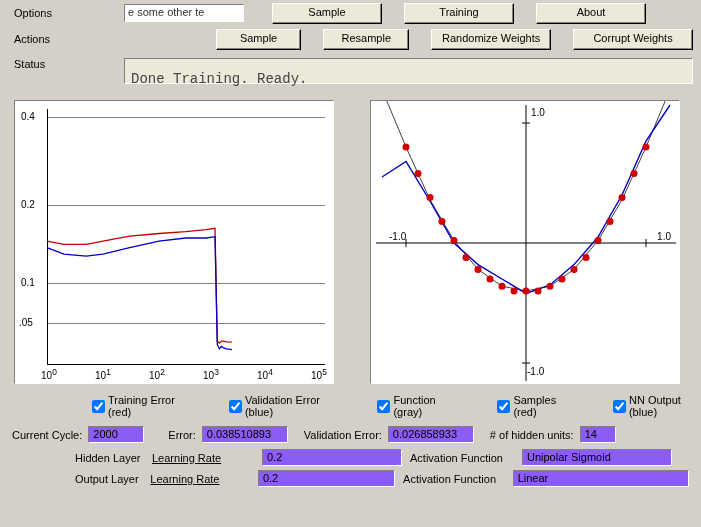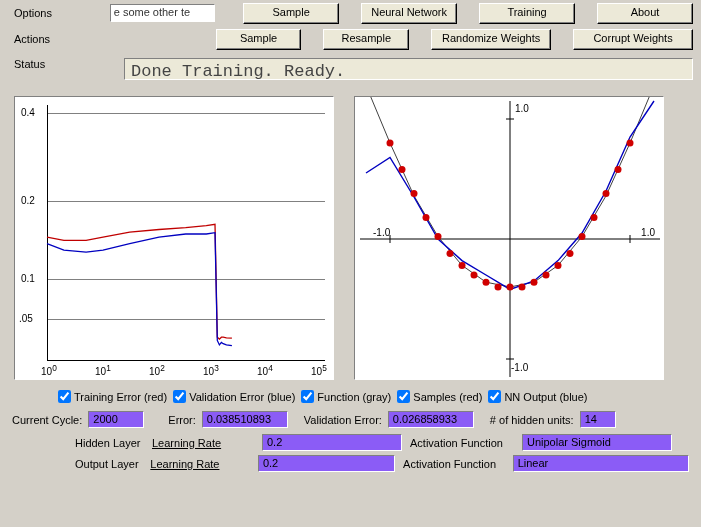--- a/index.html
+++ b/index.html
@@ -40,58 +40,57 @@
   .tabbtn { width: 110px; margin-left: 22px; }
   .actbtn { width: 110px; margin-left: 22px; }
   .statusrow { padding: 6px 8px 6px 14px; align-items: flex-start; }
   .statusbox {
     flex: 1;
     background: #ece9d8;
     border: 1px solid #808080;
     border-right-color:#fff; border-bottom-color:#fff;
     height: 22px;
     font-family: "Courier New", monospace;
-    font-size: 17px;
-    padding: 3px 6px;
+    font-size: 14px;
+    padding: 12px 6px;
     color: #444;
   }
-  .chartsrow { display: flex; padding: 10px 14px 4px 14px; gap: 20px; }
+  .chartsrow { display: flex; padding: 10px 14px 4px 14px; gap: 36px; }
   .chartbox {
     background: #fff;
     border: 1px solid #808080;
     border-right-color:#fff; border-bottom-color:#fff;
     position: relative;
   }
   .chartbox.left { width: 320px; height: 284px; }
   .chartbox.right { width: 310px; height: 284px; }
   .axis-tick { position: absolute; font-size: 10px; color: #000; }
   .hline { position: absolute; left: 32px; right: 8px; height: 0; border-top: 1px solid #808080; }
   .checksrow { padding: 6px 0 4px 58px; display:flex; gap: 6px; font-size: 11px; align-items:center;}
-  .chk { display:flex; align-items:center; gap:3px; }
+  .chk { display:flex; align-items:center; gap:3px;margin-left:34px; }
   .chk input { width:13px; height:13px; margin:0; }
   .metricsrow { padding: 4px 12px; display:flex; align-items:center; gap:6px; font-size:11px;}
   .valbox {
     background:#8b5cf6;
     border:1px solid #808080;
     border-right-color:#fff; border-bottom-color:#fff;
     height:17px; padding:1px 4px; font-size:11px;
   }
   .paramrow { padding: 2px 12px 2px 52px; display:flex; align-items:center; font-size:11px; }
   .paramrow .c1{ width:100px;padding-left:23px;} .paramrow .c2{width:110px;text-decoration:underline;}
   .paramrow .c3{ width:140px;} .paramrow .c4{width:120px;}
   svg { position:absolute; top:0; left:0; }
 </style>
 </head>
 <body>
 
 <div class="row toprow">
   <div class="lab">Options</div>
   <div class="textbit">e some other te</div>
   <div class="btn tabbtn">Sample</div>
-  <div class="btn tabbtn">Neural Network</div>
   <div class="btn tabbtn">Training</div>
   <div class="btn tabbtn">About</div>
 </div>
 
 <div class="row toprow">
   <div class="lab">Actions</div>
   <div style="width:126px"></div>
   <div class="btn actbtn" style="margin-left:0;width:100px">Sample</div>
   <div class="btn actbtn" style="width:100px">Resample</div>
   <div class="btn actbtn" style="width:140px">Randomize Weights</div>

